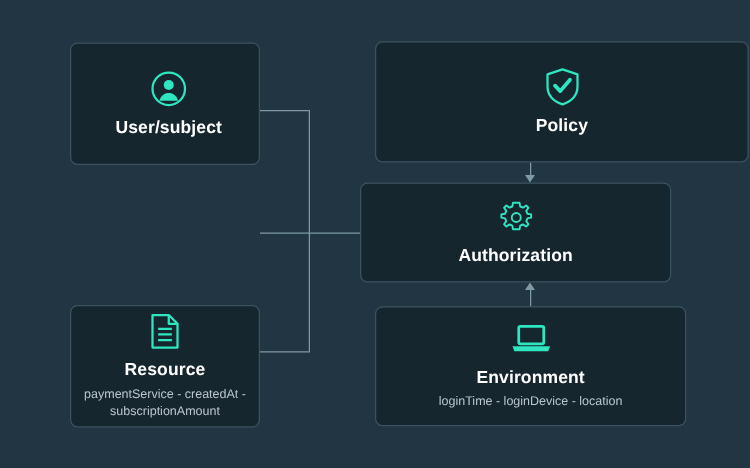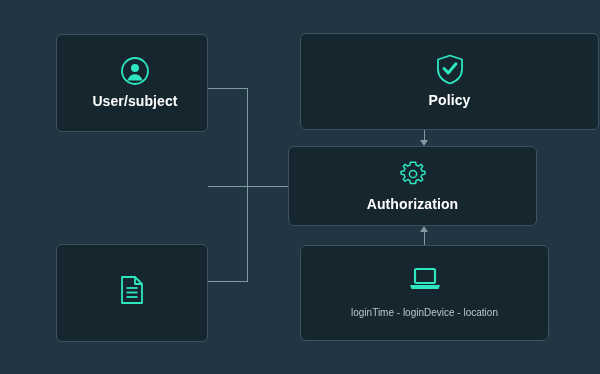--- a/index.html
+++ b/index.html
@@ -129,20 +129,22 @@
   <div class="node" id="node-resource">
     <span class="node-icon">
       <svg width="26" height="30" viewBox="0 0 26 30">
         <path d="M3 2h13l7 7v19H3z" fill="none" stroke="#2ee6c0" stroke-width="1.8" stroke-linejoin="round"></path>
         <path d="M16 2v7h7" fill="none" stroke="#2ee6c0" stroke-width="1.8" stroke-linejoin="round"></path>
         <line x1="7.5" y1="13" x2="18.5" y2="13" stroke="#2ee6c0" stroke-width="1.8"></line>
         <line x1="7.5" y1="17.5" x2="18.5" y2="17.5" stroke="#2ee6c0" stroke-width="1.8"></line>
         <line x1="7.5" y1="22" x2="18.5" y2="22" stroke="#2ee6c0" stroke-width="1.8"></line>
       </svg>
     </span>
+    <div class="node-title">Resource</div>
+    <div class="node-sub" style="max-width:132px;">paymentService - createdAt - subscriptionAmount</div>
   </div>
 
   <div class="node" id="node-policy">
     <span class="node-icon">
       <svg width="28" height="31" viewBox="0 0 28 31">
         <path d="M14 1.5 L26 5.5 V15c0 8-6 12.5-12 14.5C8 27.5 2 23 2 15V5.5z" fill="none" stroke="#2ee6c0" stroke-width="1.8" stroke-linejoin="round"></path>
         <path d="M8 14.5 l4.2 4.4 L20 9.8" fill="none" stroke="#2ee6c0" stroke-width="3" stroke-linecap="round" stroke-linejoin="round"></path>
       </svg>
     </span>
     <div class="node-title">Policy</div>
@@ -158,16 +160,17 @@
     <div class="node-title">Authorization</div>
   </div>
 
   <div class="node" id="node-environment">
     <span class="node-icon">
       <svg width="36" height="28" viewBox="0 0 36 28">
         <rect x="8" y="3" width="20" height="14" rx="1.2" fill="none" stroke="#2ee6c0" stroke-width="2.2"></rect>
         <path d="M3 19h30l-1.5 4H4.5z" fill="#2ee6c0"></path>
       </svg>
     </span>
+    <div class="node-title">Environment</div>
     <div class="node-sub">loginTime - loginDevice - location</div>
   </div>
 
 </div>
 
 </body></html>

